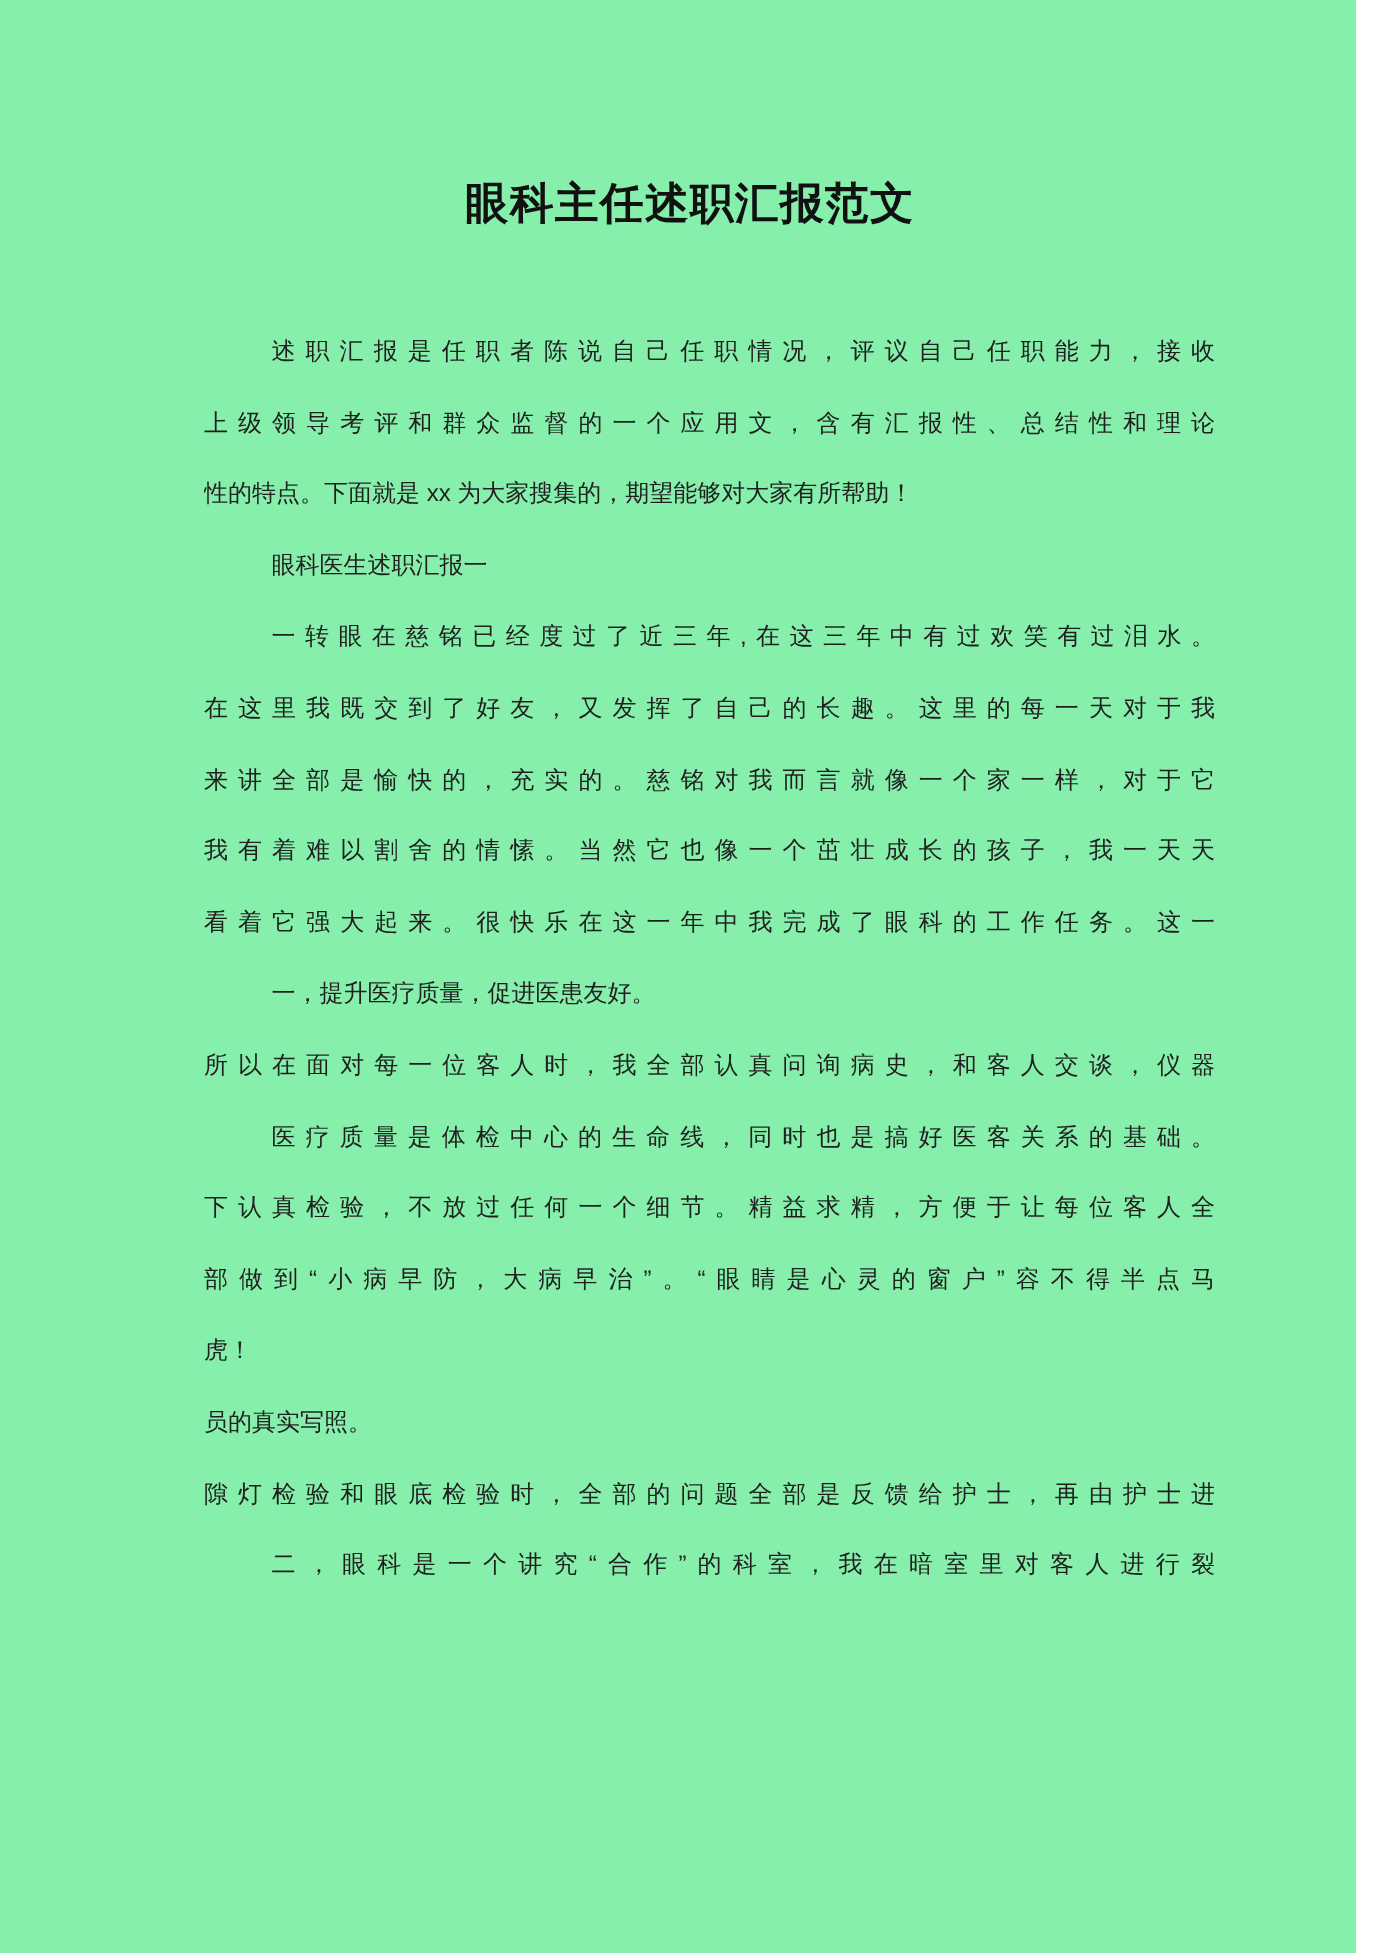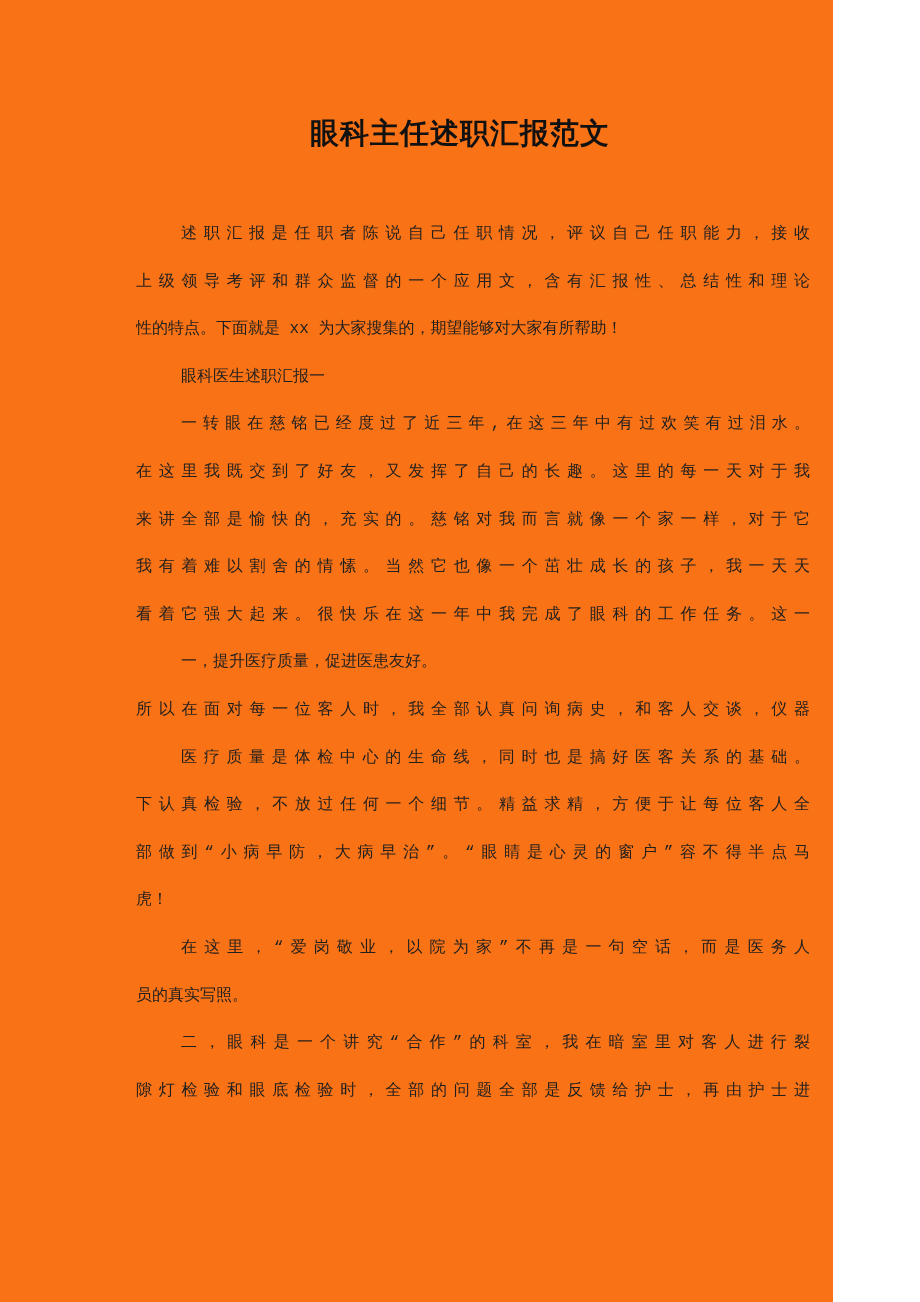--- a/index.html
+++ b/index.html
@@ -2,25 +2,25 @@
 <html><head>
 <meta charset="utf-8">
 <style>
   html, body {
     margin: 0;
     padding: 0;
     background: #ffffff;
   }
   .page {
     position: relative;
-    width: 833px;
+    width: 904px;
     height: 1302px;
-    background: #f97316;
+    background: #86efac;
     overflow: hidden;
-    font-family: Liberation Mono, monospace;
+    font-family: Liberation Sans, sans-serif;
   }
   .doc-title {
     position: absolute;
     top: 116px;
     left: 0;
     width: 920px;
     text-align: center;
     font-size: 29px;
     line-height: 40px;
     font-weight: 700;
@@ -65,18 +65,17 @@
       <div class="line just">在这里我既交到了好友，又发挥了自己的长趣。这里的每一天对于我</div>
       <div class="line just">来讲全部是愉快的，充实的。慈铭对我而言就像一个家一样，对于它</div>
       <div class="line just">我有着难以割舍的情愫。当然它也像一个茁壮成长的孩子，我一天天</div>
       <div class="line just">看着它强大起来。很快乐在这一年中我完成了眼科的工作任务。这一</div>
       <div class="line first">一，提升医疗质量，促进医患友好。</div>
       <div class="line just">所以在面对每一位客人时，我全部认真问询病史，和客人交谈，仪器</div>
       <div class="line first just">医疗质量是体检中心的生命线，同时也是搞好医客关系的基础。</div>
       <div class="line just">下认真检验，不放过任何一个细节。精益求精，方便于让每位客人全</div>
       <div class="line just">部做到“小病早防，大病早治”。“眼睛是心灵的窗户”容不得半点马</div>
       <div class="line">虎！</div>
-      <div class="line first just">在这里，“爱岗敬业，以院为家”不再是一句空话，而是医务人</div>
       <div class="line">员的真实写照。</div>
+      <div class="line just">隙灯检验和眼底检验时，全部的问题全部是反馈给护士，再由护士进</div>
       <div class="line first just">二，眼科是一个讲究“合作”的科室，我在暗室里对客人进行裂</div>
-      <div class="line just">隙灯检验和眼底检验时，全部的问题全部是反馈给护士，再由护士进</div>
     </div>
 </div>
 
 </body></html>

